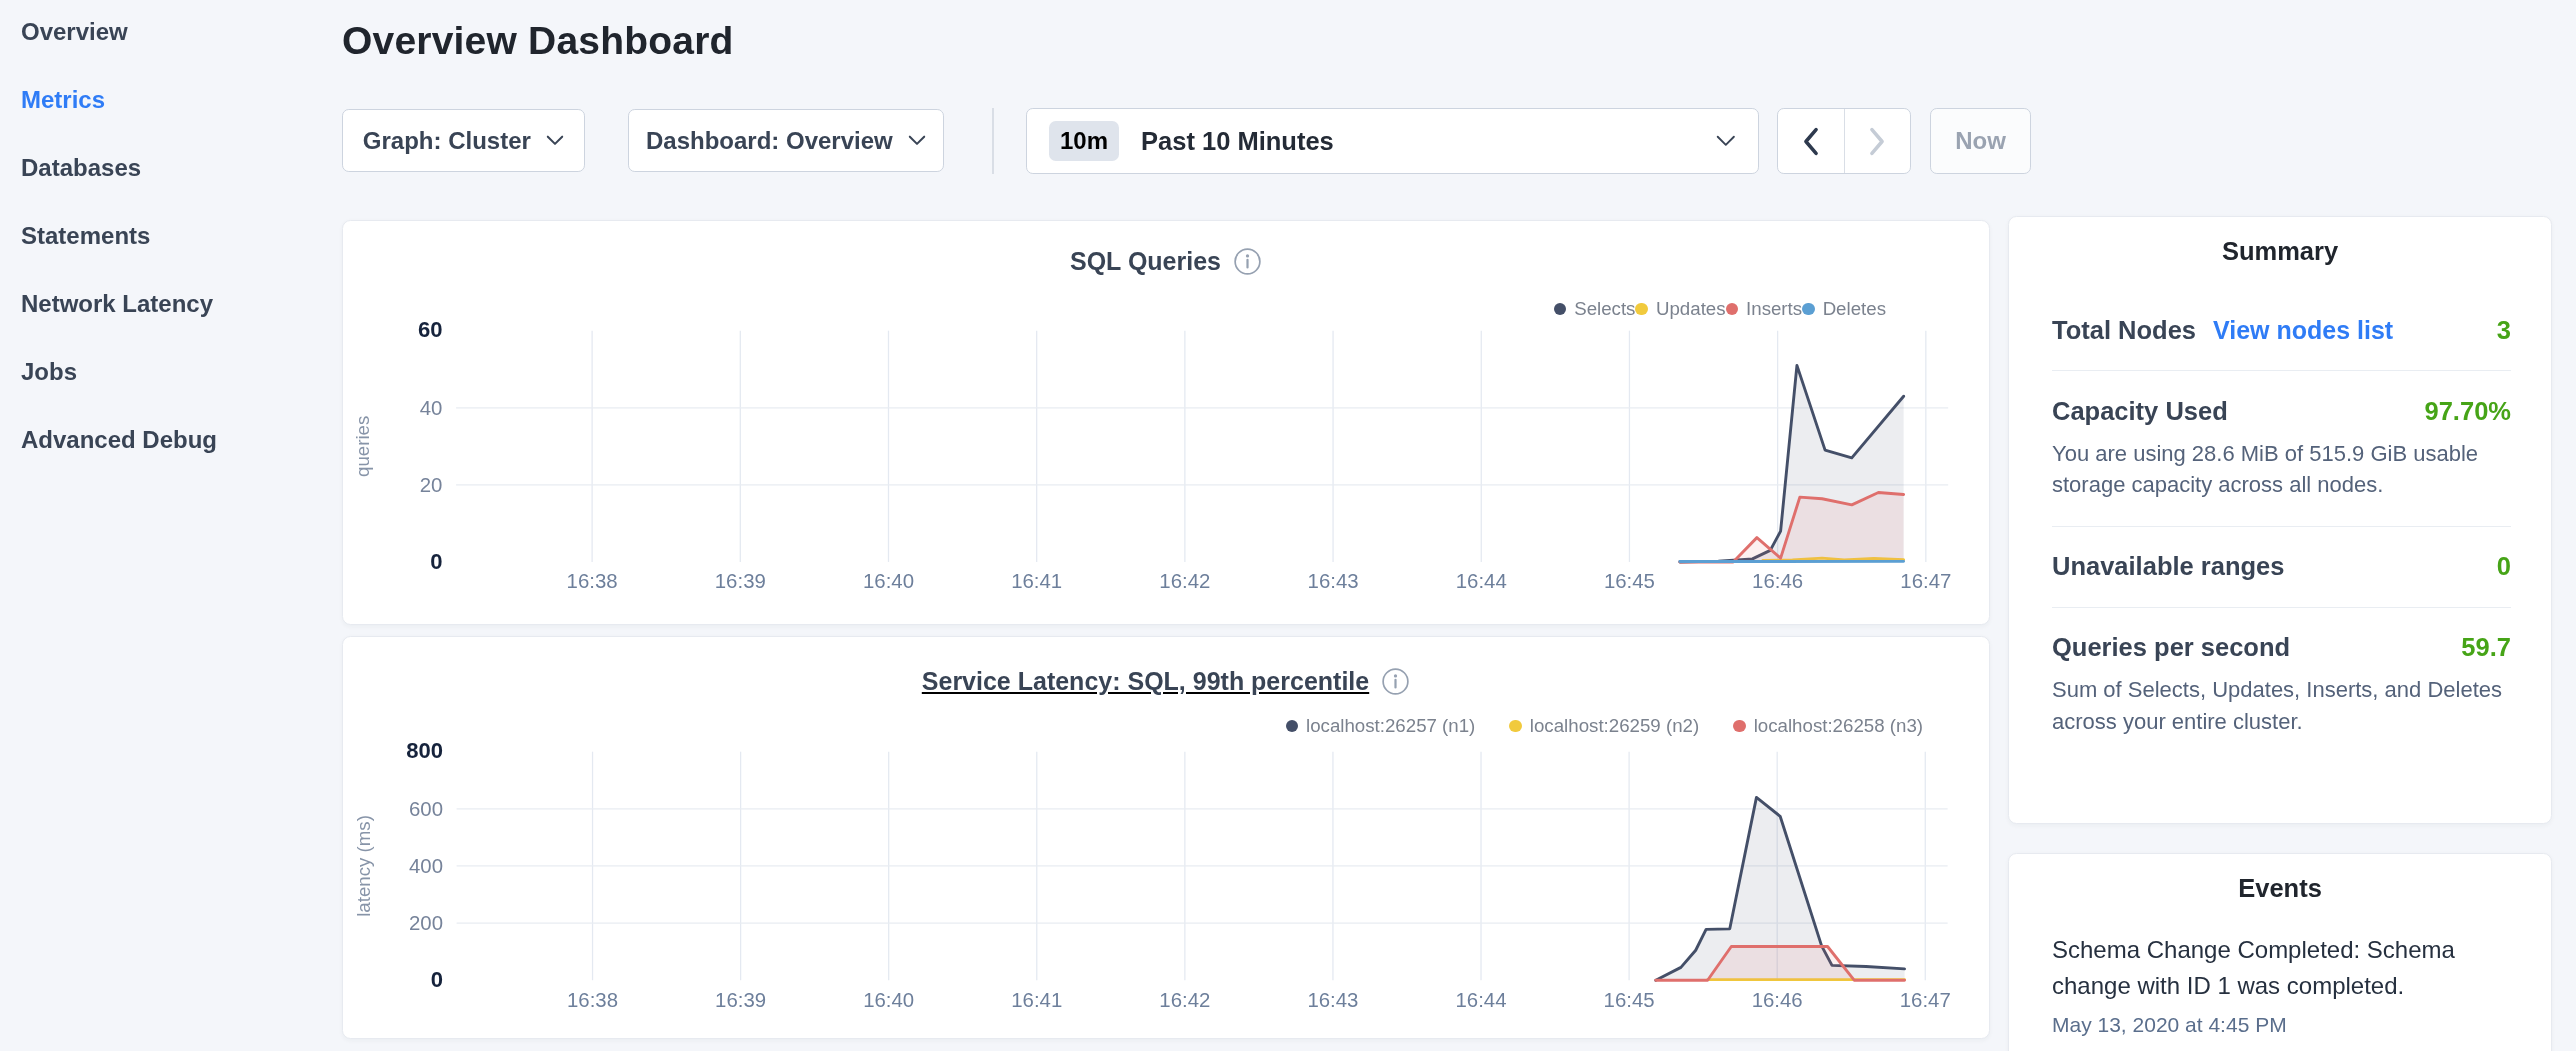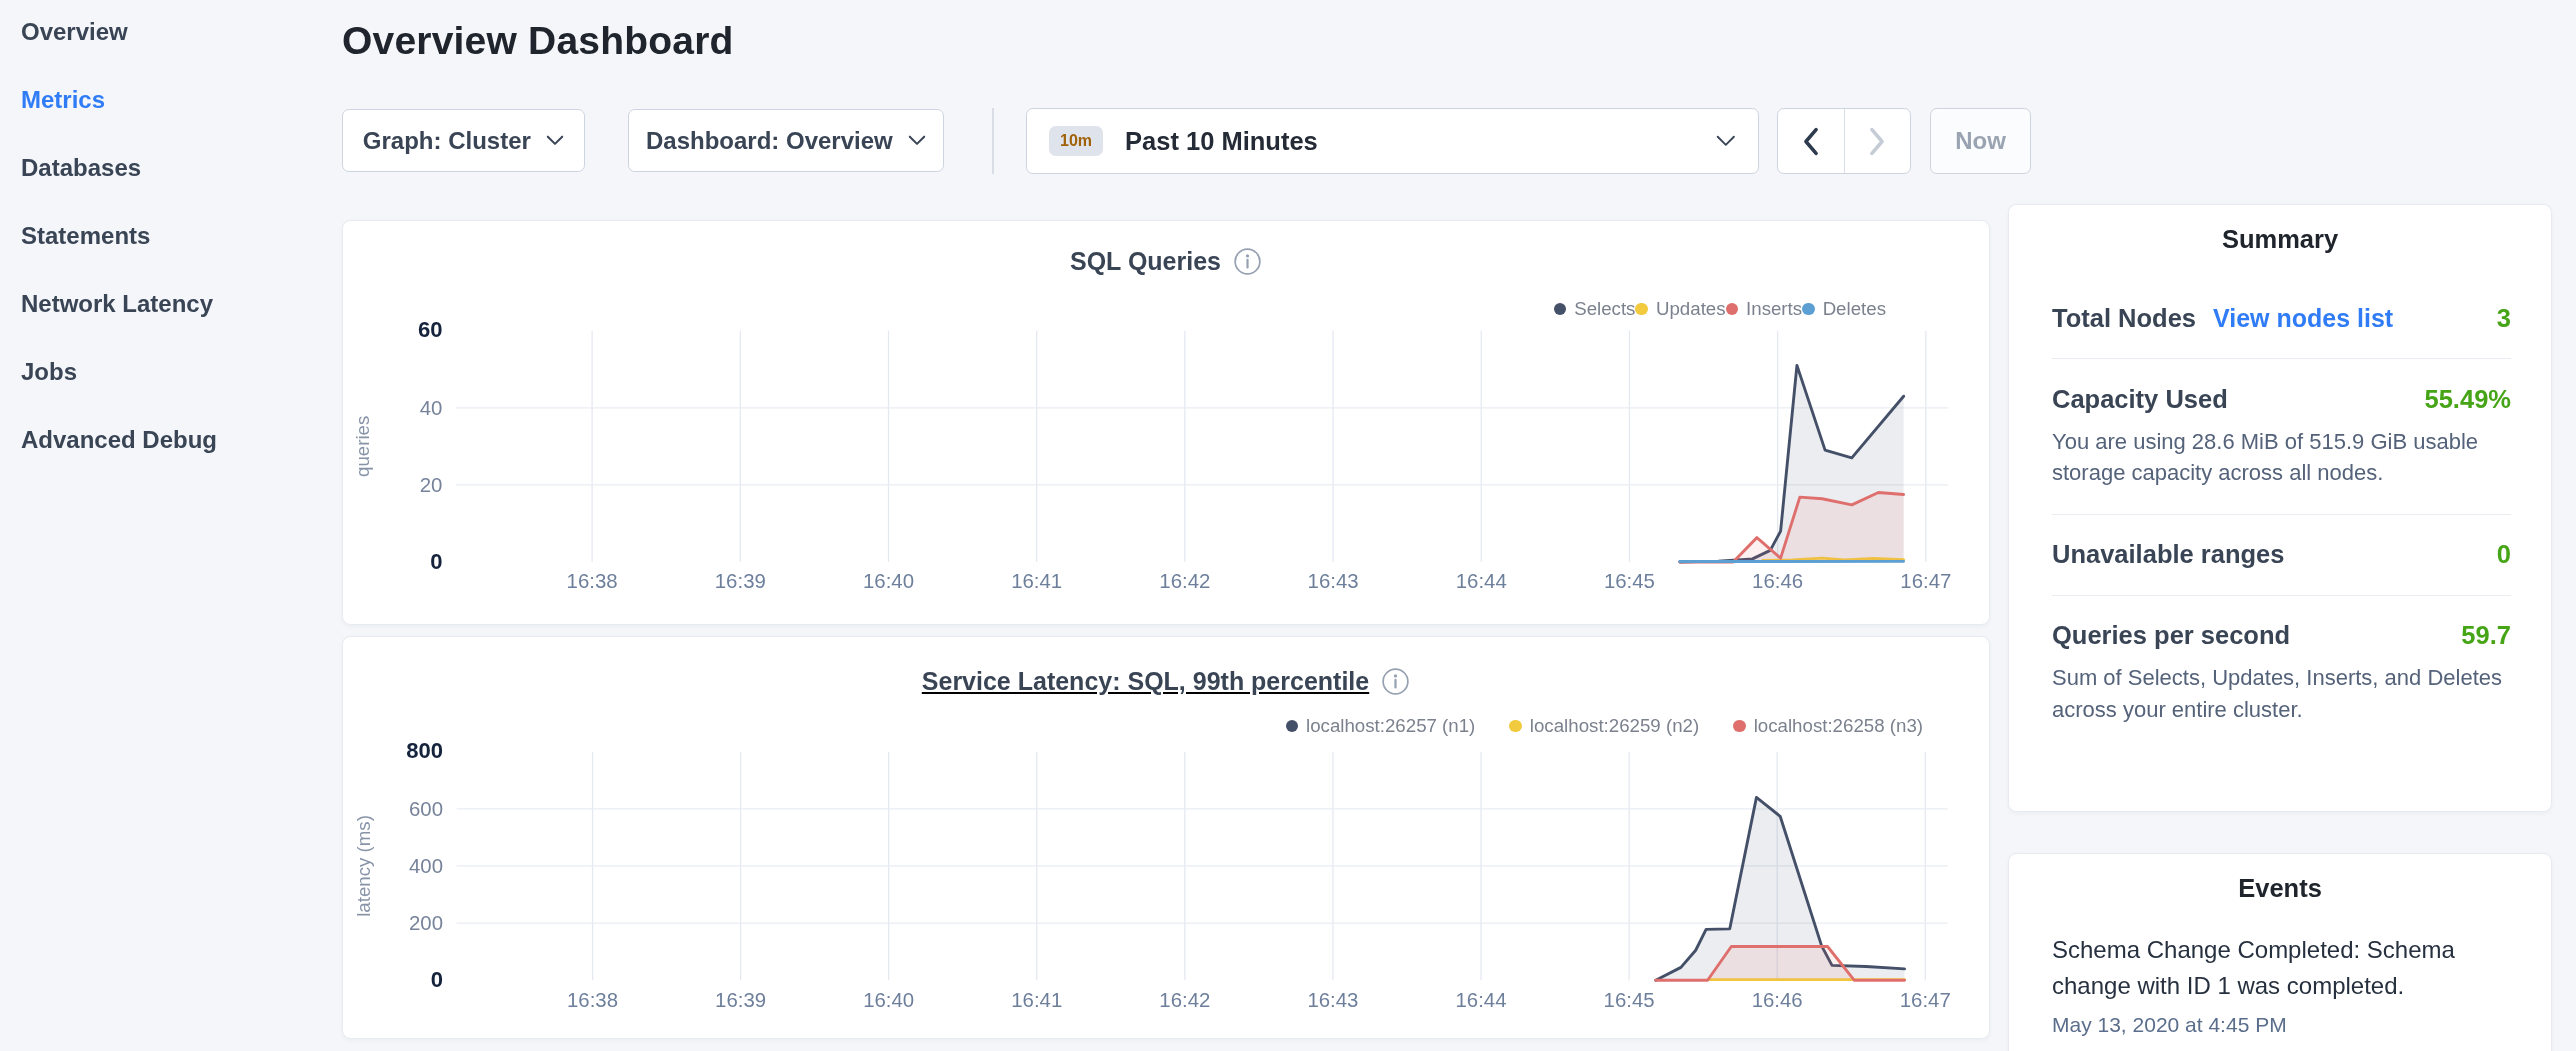--- a/index.html
+++ b/index.html
@@ -33,21 +33,21 @@
   #graph-dd{left:342px;width:243px;}
   #dash-dd{left:628px;width:316px;}
   .v-divider{position:absolute;left:992px;top:108px;width:1.7px;height:66px;background:#d9dee6;}
   .timebox{
     position:absolute;left:1026px;top:108px;width:733px;height:66px;background:#fff;
     border:1.7px solid #cdd4df;border-radius:6.8px;box-sizing:border-box;
     display:flex;align-items:center;padding:0 22px;cursor:pointer;
   }
   .time-badge{
     background:#dfe4ec;border-radius:6.8px;padding:6px 11px;
-    font-size:16px;font-weight:700;color:#a16207;
+    font-size:24px;font-weight:700;color:#000000;
   }
   .time-label{margin-left:22px;font-size:25.5px;font-weight:700;color:#242b36;}
   .timebox .chev{margin-left:auto;display:flex;align-items:center;}
   .arrow-group{
     position:absolute;left:1777px;top:108px;width:134px;height:66px;background:#fff;
     border:1.7px solid #cdd4df;border-radius:6.8px;box-sizing:border-box;
     display:flex;overflow:hidden;
   }
   .arrow-btn{flex:1;display:flex;align-items:center;justify-content:center;cursor:pointer;}
   .arrow-btn + .arrow-btn{border-left:1.7px solid #d9dee6;}
@@ -58,21 +58,21 @@
     font-size:24px;font-weight:700;color:#9aa3b1;cursor:default;
   }
 
   
   .card{
     position:absolute;background:#fff;border:0.9px solid #e7eaf0;border-radius:8.5px;
     box-shadow:0 1.7px 4.3px rgba(31,41,55,.04);box-sizing:border-box;
   }
   #chart-card-1{left:342px;top:220px;width:1648px;height:405px;}
   #chart-card-2{left:342px;top:636px;width:1648px;height:403px;}
-  #summary-card{left:2008px;top:204px;width:544px;height:608px;}
+  #summary-card{left:2008px;top:216px;width:544px;height:608px;}
   #events-card{left:2008px;top:853px;width:544px;height:238px;}
 
   .chart-title-row{
     position:absolute;left:0;right:0;display:flex;align-items:center;justify-content:center;gap:12px;
   }
   #chart-card-1 .chart-title-row{top:26px;}
   #chart-card-2 .chart-title-row{top:30px;text-decoration:underline;}
   .chart-title{font-size:25px;font-weight:700;color:#394455;}
   .legend{position:absolute;display:flex;align-items:center;}
   #legend-1{top:77px;right:103px;}
@@ -296,21 +296,21 @@
       <div class="srow">
         <div class="srow-main">
           <span class="slabel">Total Nodes</span>
           <a class="slink">View nodes list</a>
           <span class="sval">3</span>
         </div>
       </div>
       <div class="srow">
         <div class="srow-main">
           <span class="slabel">Capacity Used</span>
-          <span class="sval">55.49%</span>
+          <span class="sval">97.70%</span>
         </div>
         <p class="sdesc">You are using 28.6 MiB of 515.9 GiB usable storage capacity across all nodes.</p>
       </div>
       <div class="srow">
         <div class="srow-main">
           <span class="slabel">Unavailable ranges</span>
           <span class="sval">0</span>
         </div>
       </div>
       <div class="srow">

